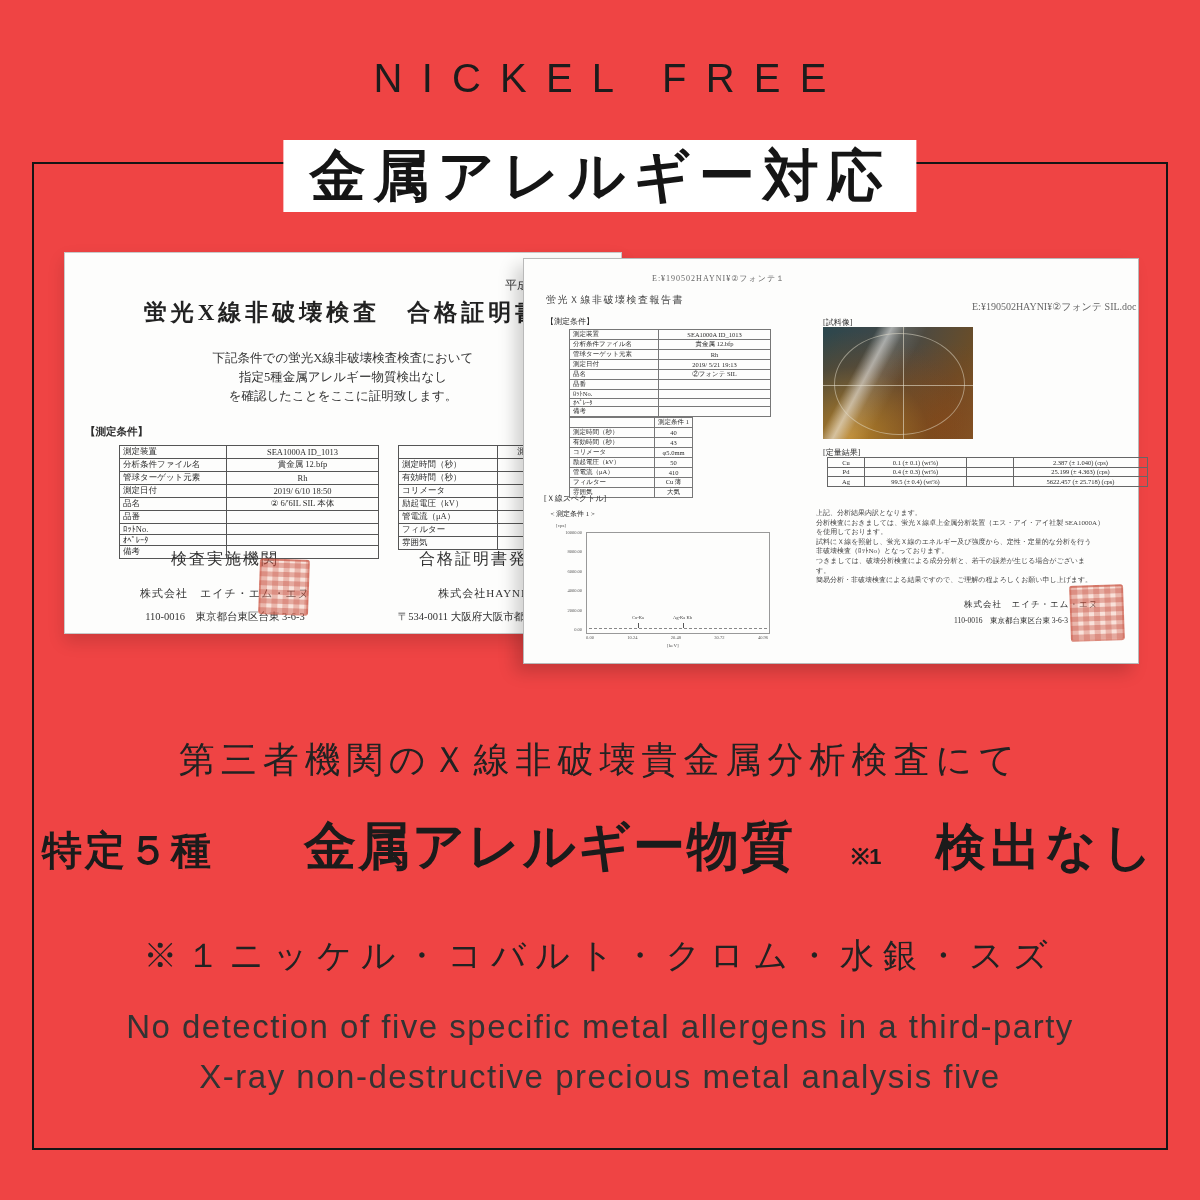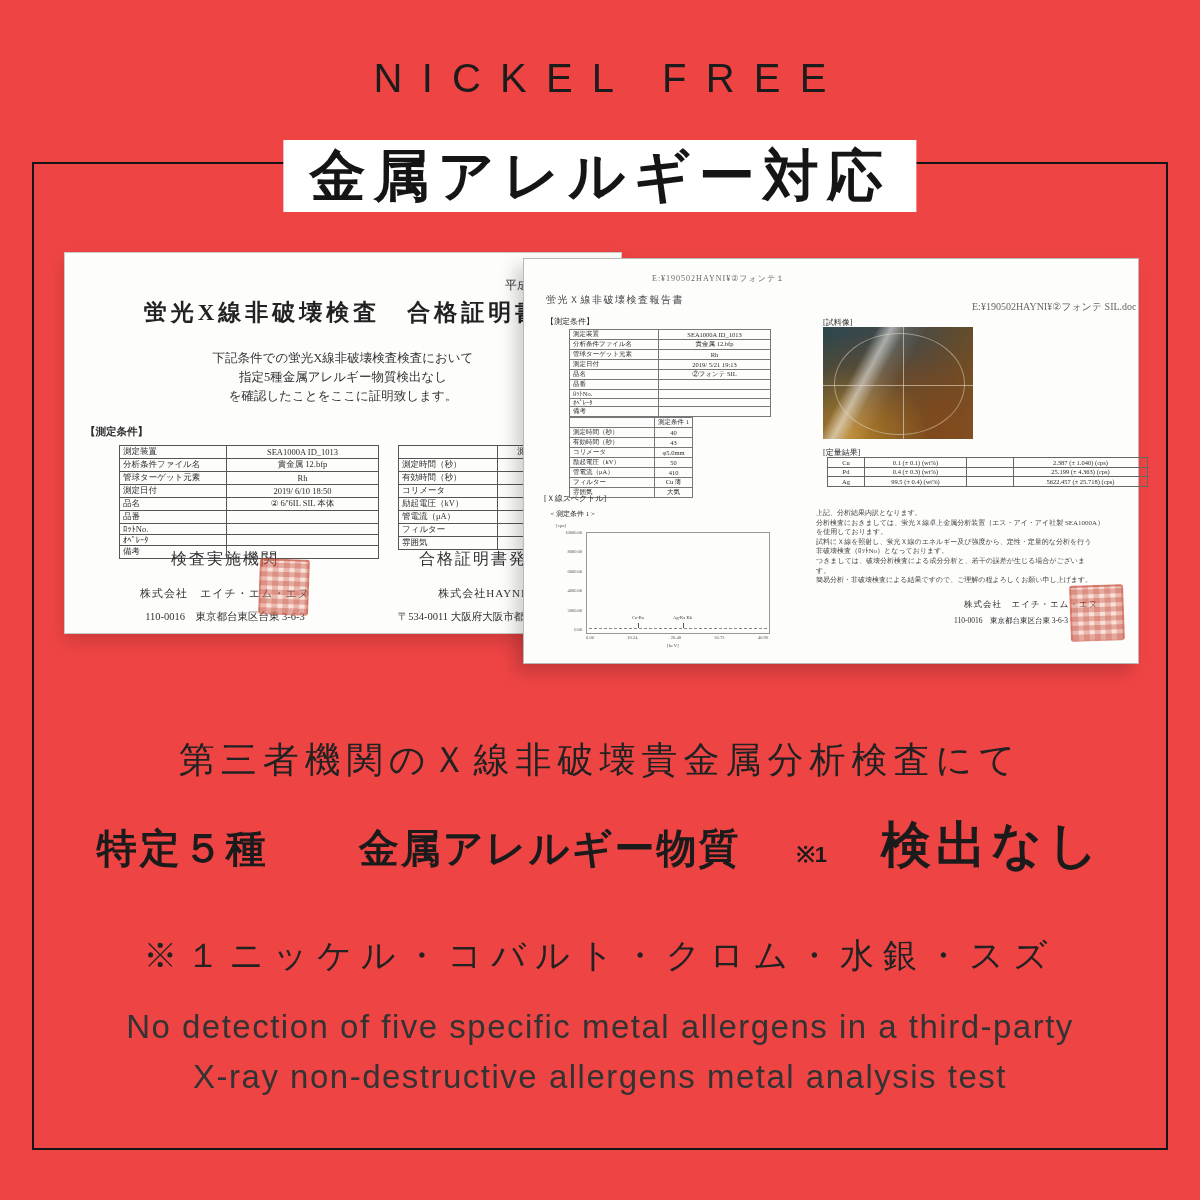--- a/index.html
+++ b/index.html
@@ -96,21 +96,21 @@
   .rc-foot-co{position:absolute;left:440px;top:340px;font-size:8.5px;letter-spacing:1px;white-space:nowrap;}
   .rc-foot-addr{position:absolute;left:430px;top:357px;font-size:7.5px;white-space:nowrap;}
   .rc-stamp{left:546px;top:326px;width:50px;height:52px;transform:rotate(-2deg);}
 
   
   .intro{position:absolute;top:736px;left:0;width:100%;text-align:center;
     font-size:36px;letter-spacing:6px;font-weight:500;color:#222;}
   .headline{position:absolute;top:812px;left:0;width:100%;display:flex;
     justify-content:center;align-items:baseline;color:#1b1b1b;white-space:nowrap;gap:46px;}
   .hl-prefix{font-size:40px;font-weight:700;letter-spacing:3px;margin-right:44px;}
-  .hl-main{font-size:40px;font-weight:900;letter-spacing:2px;}
+  .hl-main{font-size:52px;font-weight:900;letter-spacing:2px;}
   .hl-note{font-size:22px;font-weight:600;margin:0 8px 0 10px;}
   .hl-suffix{font-size:50px;font-weight:600;letter-spacing:5px;}
   .allergen-note{position:absolute;top:916px;left:0;width:100%;text-align:center;
     font-size:34px;letter-spacing:9px;font-weight:500;color:#222;margin-top:17px;}
   .en-line{position:absolute;left:0;width:100%;text-align:center;
     font-size:33px;font-weight:300;letter-spacing:1.5px;color:#333;}
   .en1{top:1008px;}
   .en2{top:1058px;}
 </style>
 </head>
@@ -393,14 +393,14 @@
 
   <div class="headline">
     <span class="hl-prefix">特定５種</span>
     <span class="hl-main">金属アレルギー物質</span>
     <span class="hl-note">※1</span>
     <span class="hl-suffix">検出なし</span>
   </div>
 
   <div class="allergen-note">※１ニッケル・コバルト・クロム・水銀・スズ</div>
   <div class="en-line en1">No detection of five specific metal allergens in a third-party</div>
-  <div class="en-line en2">X-ray non-destructive allergens metal analysis test</div>
+  <div class="en-line en2">X-ray non-destructive precious metal analysis five</div>
 </div>
 
 </body></html>

